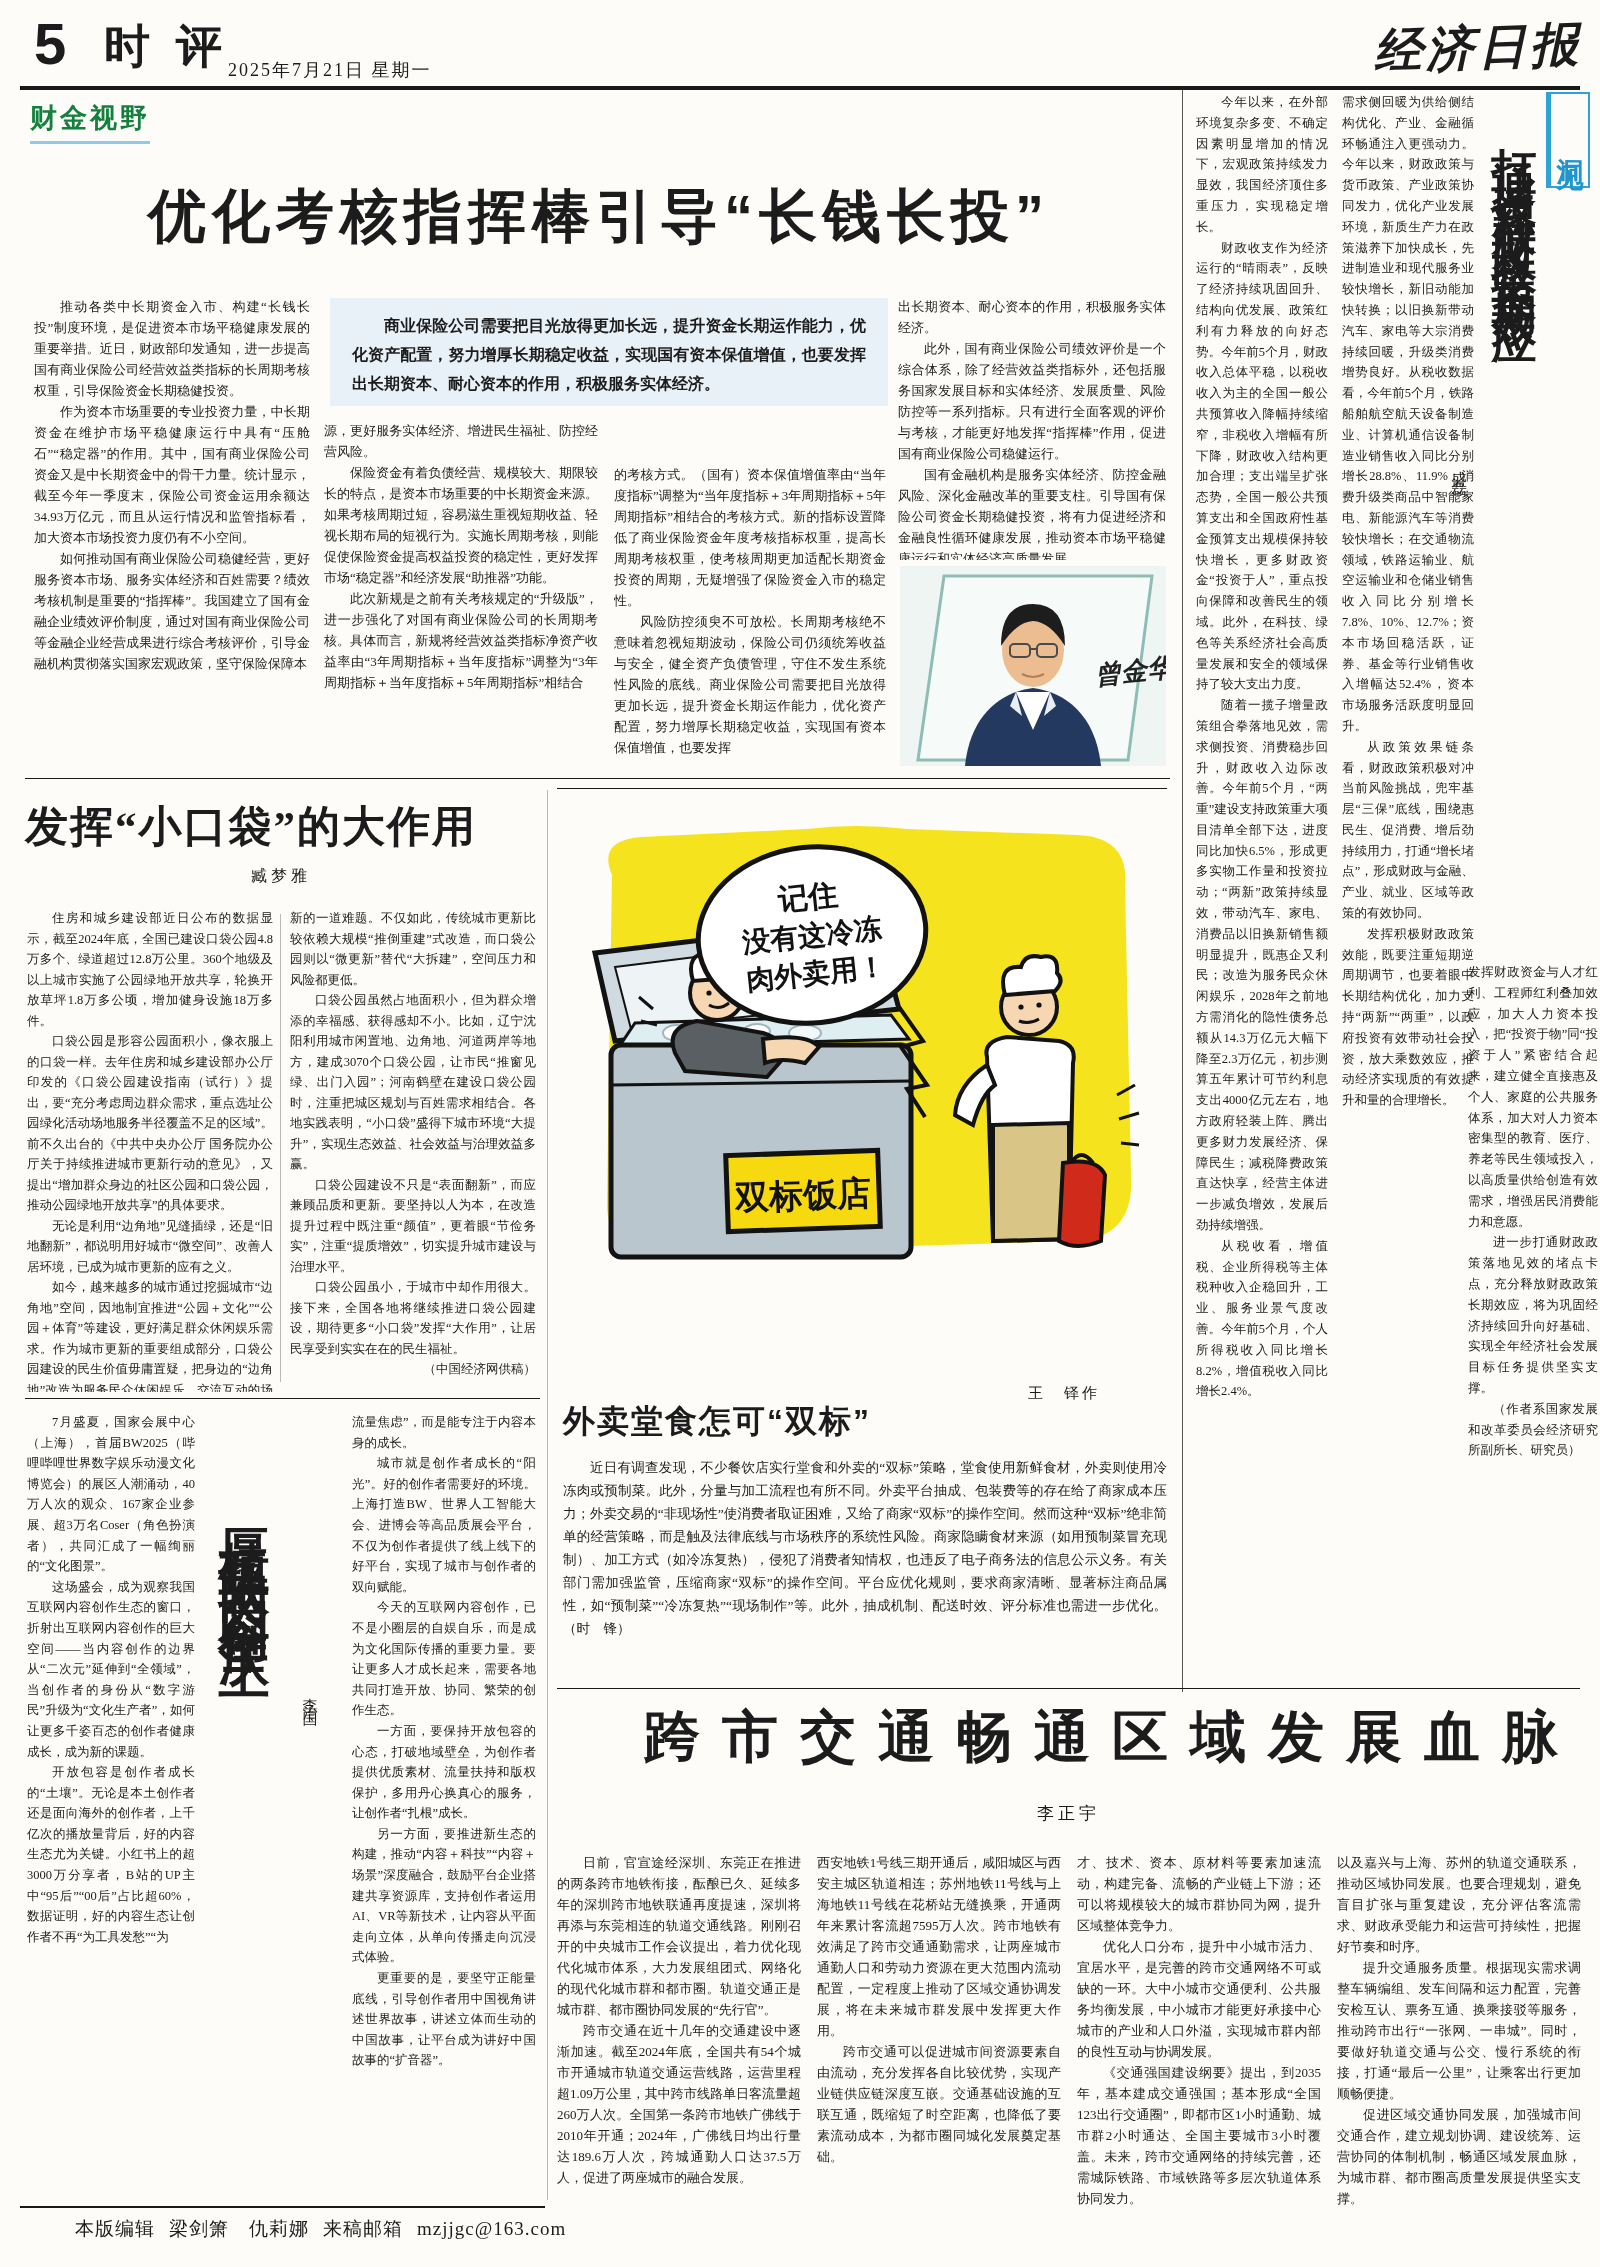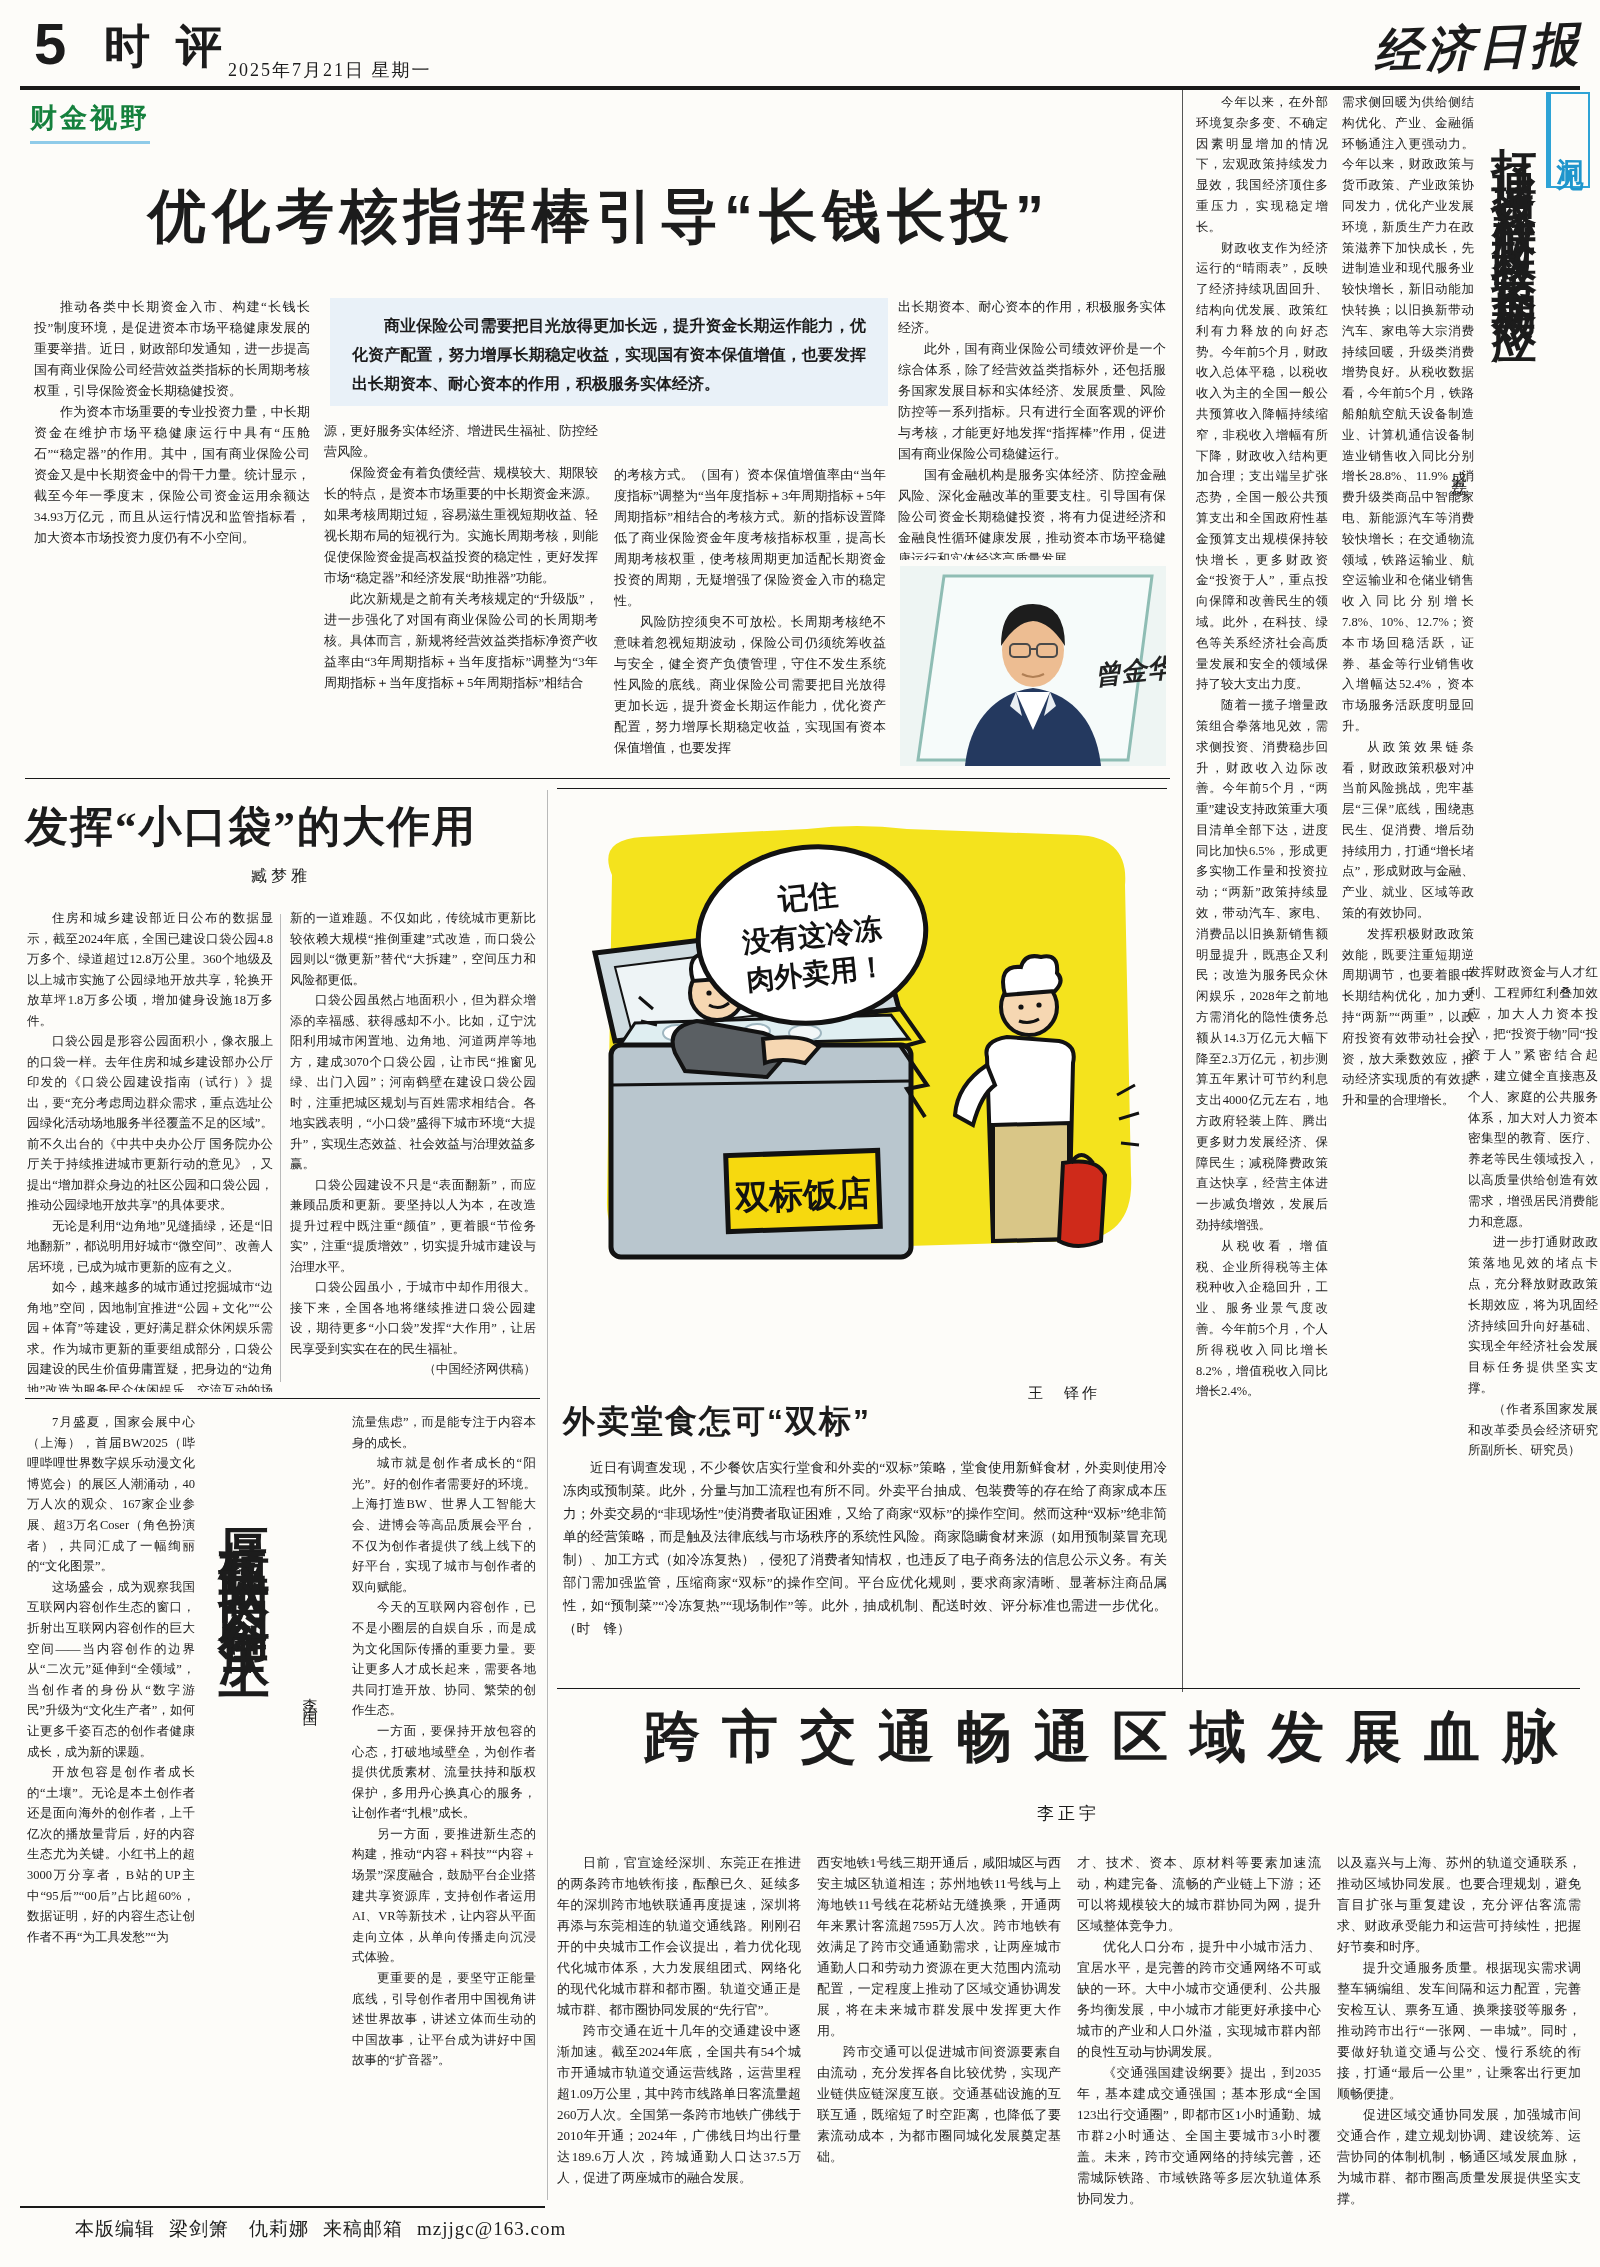--- a/index.html
+++ b/index.html
@@ -65,20 +65,21 @@
   <div class="abs kicker">财金视野</div>
   <div class="abs main-headline">优化考核指挥棒引导“长钱长投”</div>
 
   <div class="abs summary-box">
     <div class="inner">商业保险公司需要把目光放得更加长远，提升资金长期运作能力，优化资产配置，努力增厚长期稳定收益，实现国有资本保值增值，也要发挥出长期资本、耐心资本的作用，积极服务实体经济。</div>
   </div>
 
   <div class="col" style="left:34px; top:296px; width:276px; height:472px;">
       <p>推动各类中长期资金入市、构建“长钱长投”制度环境，是促进资本市场平稳健康发展的重要举措。近日，财政部印发通知，进一步提高国有商业保险公司经营效益类指标的长周期考核权重，引导保险资金长期稳健投资。</p>
       <p>作为资本市场重要的专业投资力量，中长期资金在维护市场平稳健康运行中具有“压舱石”“稳定器”的作用。其中，国有商业保险公司资金又是中长期资金中的骨干力量。统计显示，截至今年一季度末，保险公司资金运用余额达34.93万亿元，而且从运行情况和监管指标看，加大资本市场投资力度仍有不小空间。</p>
+      <p>如何推动国有商业保险公司稳健经营，更好服务资本市场、服务实体经济和百姓需要？绩效考核机制是重要的“指挥棒”。我国建立了国有金融企业绩效评价制度，通过对国有商业保险公司等金融企业经营成果进行综合考核评价，引导金融机构贯彻落实国家宏观政策，坚守保险保障本</p>
     </div>
   <div class="col cont" style="left:324px; top:420px; width:274px; height:348px;">
       <p>源，更好服务实体经济、增进民生福祉、防控经营风险。</p>
       <p>保险资金有着负债经营、规模较大、期限较长的特点，是资本市场重要的中长期资金来源。如果考核周期过短，容易滋生重视短期收益、轻视长期布局的短视行为。实施长周期考核，则能促使保险资金提高权益投资的稳定性，更好发挥市场“稳定器”和经济发展“助推器”功能。</p>
       <p>此次新规是之前有关考核规定的“升级版”，进一步强化了对国有商业保险公司的长周期考核。具体而言，新规将经营效益类指标净资产收益率由“3年周期指标＋当年度指标”调整为“3年周期指标＋当年度指标＋5年周期指标”相结合</p>
     </div>
   <div class="col cont" style="left:614px; top:439px; width:272px; height:348px;margin-top:25px;">
       <p>的考核方式。（国有）资本保值增值率由“当年度指标”调整为“当年度指标＋3年周期指标＋5年周期指标”相结合的考核方式。新的指标设置降低了商业保险资金年度考核指标权重，提高长周期考核权重，使考核周期更加适配长期资金投资的周期，无疑增强了保险资金入市的稳定性。</p>
       <p>风险防控须臾不可放松。长周期考核绝不意味着忽视短期波动，保险公司仍须统筹收益与安全，健全资产负债管理，守住不发生系统性风险的底线。商业保险公司需要把目光放得更加长远，提升资金长期运作能力，优化资产配置，努力增厚长期稳定收益，实现国有资本保值增值，也要发挥</p>
     </div>

